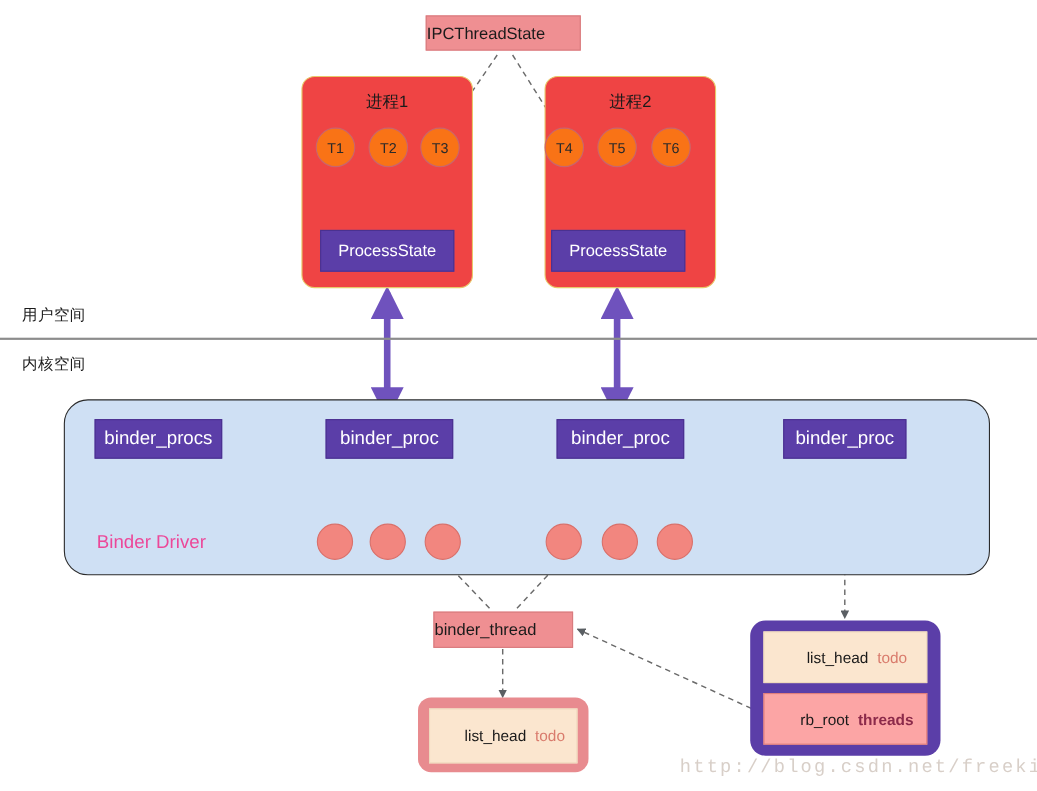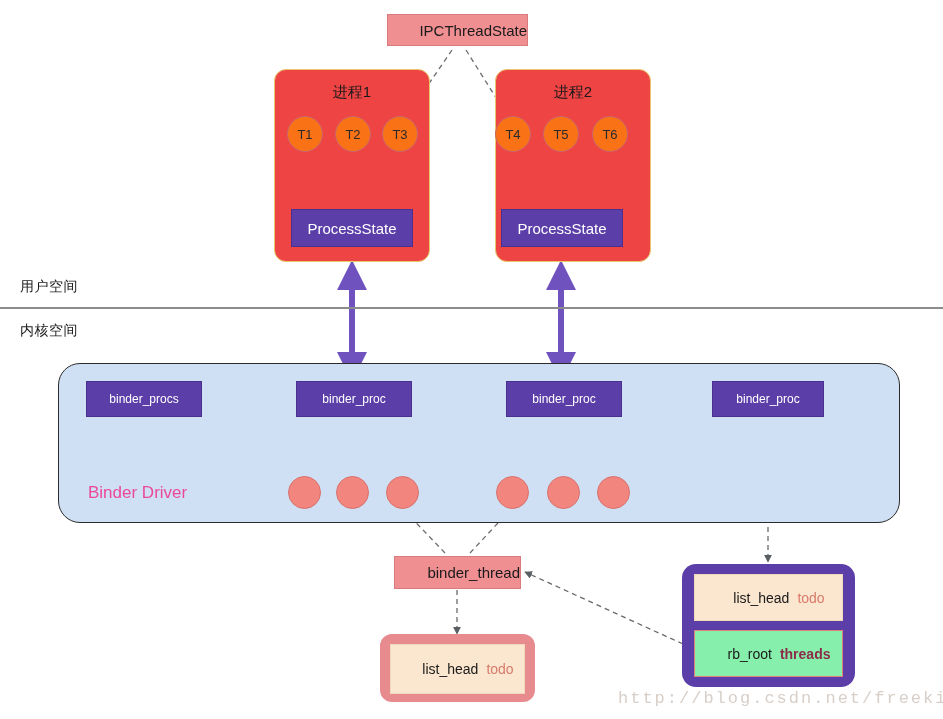--- a/index.html
+++ b/index.html
@@ -67,29 +67,29 @@
   .purple-box {
     background: #5b3ea8;
     border: 1px solid #4a3190;
     display: flex;
     align-items: center;
     justify-content: center;
     color: #ffffff;
     font-size: 15px;
     white-space: nowrap;
   }
-  .purple-box.small { font-size: 12px; }
+  .purple-box.small { font-size: 17px; }
 
   
   .salmon-box {
     background: #ef8f92;
     border: 1px solid #d87b7e;
     display: flex;
     align-items: center;
-    justify-content: flex-end;
+    justify-content: flex-start;
     color: #1a1a1a;
     font-size: 15px;
     white-space: nowrap;
   }
 
   
   .driver-panel {
     background: #cfe0f4;
     border: 1.5px solid #2b2b2b;
     border-radius: 22px;
@@ -123,21 +123,21 @@
     gap: 8px;
     font-size: 14px;
     white-space: nowrap;
     padding-left: 21px;
   }
   .field-cream {
     background: #fbe6cf;
     border: 1px solid #efd9bd;
   }
   .field-salmon {
-    background: #86efac;
+    background: #fca5a5;
     border: 1px solid #e07e7b;
   }
   .f-type { color: #1a1a1a; }
   .f-name-todo { color: #d97b6c; font-weight: normal; }
   .f-name-threads { color: #8c2a4a; font-weight: bold; }
 
   
   .watermark {
     font-family: "Liberation Mono", "DejaVu Sans Mono", monospace;
     font-size: 17px;

